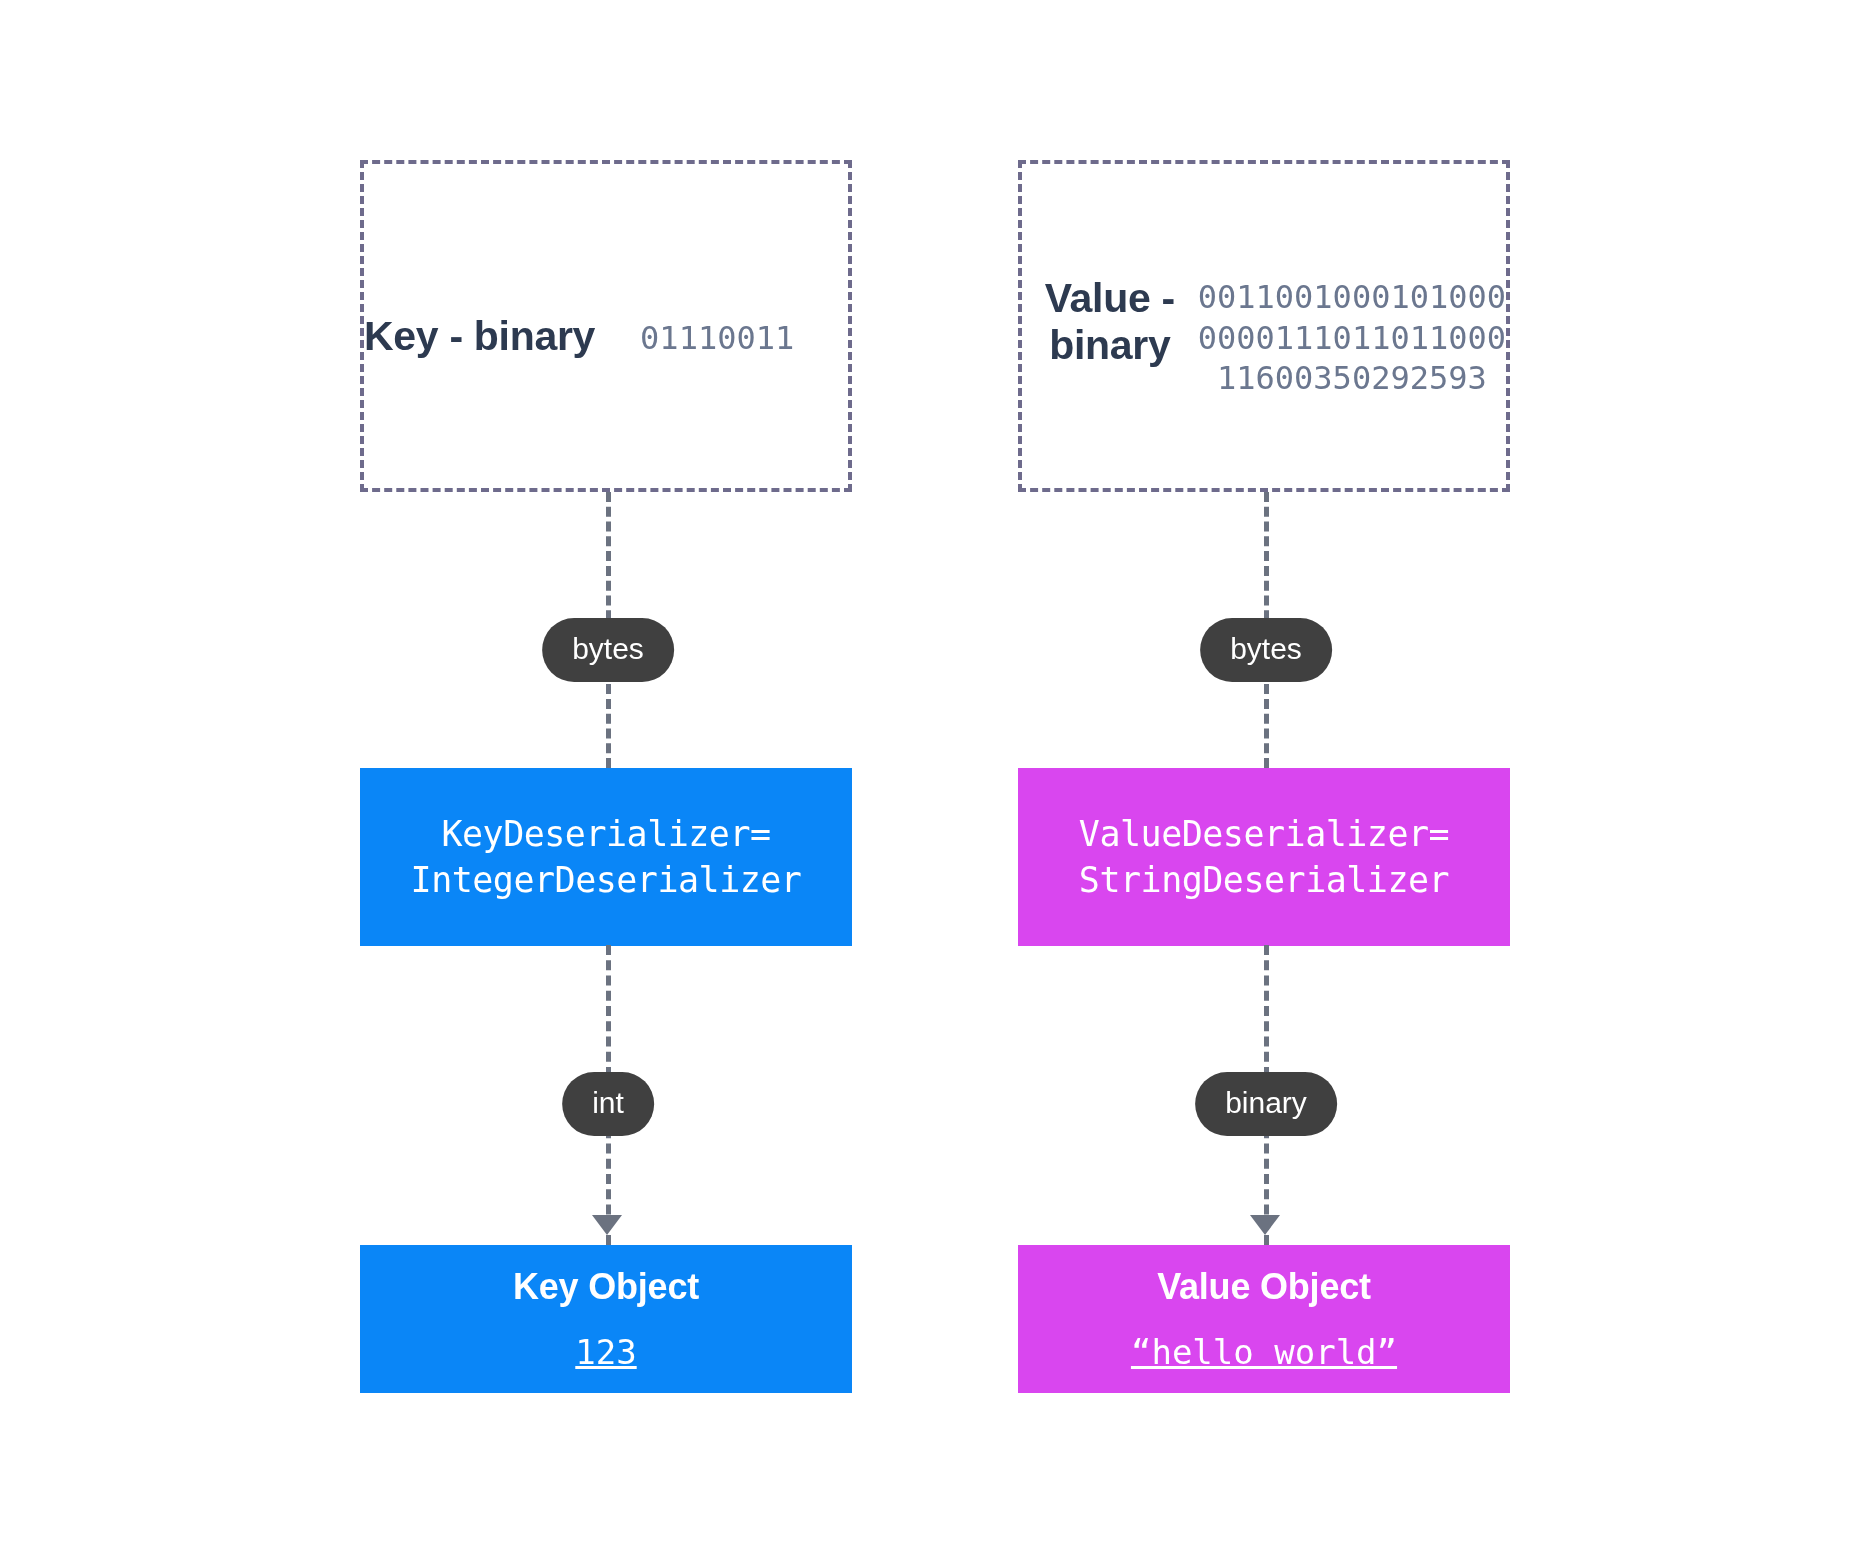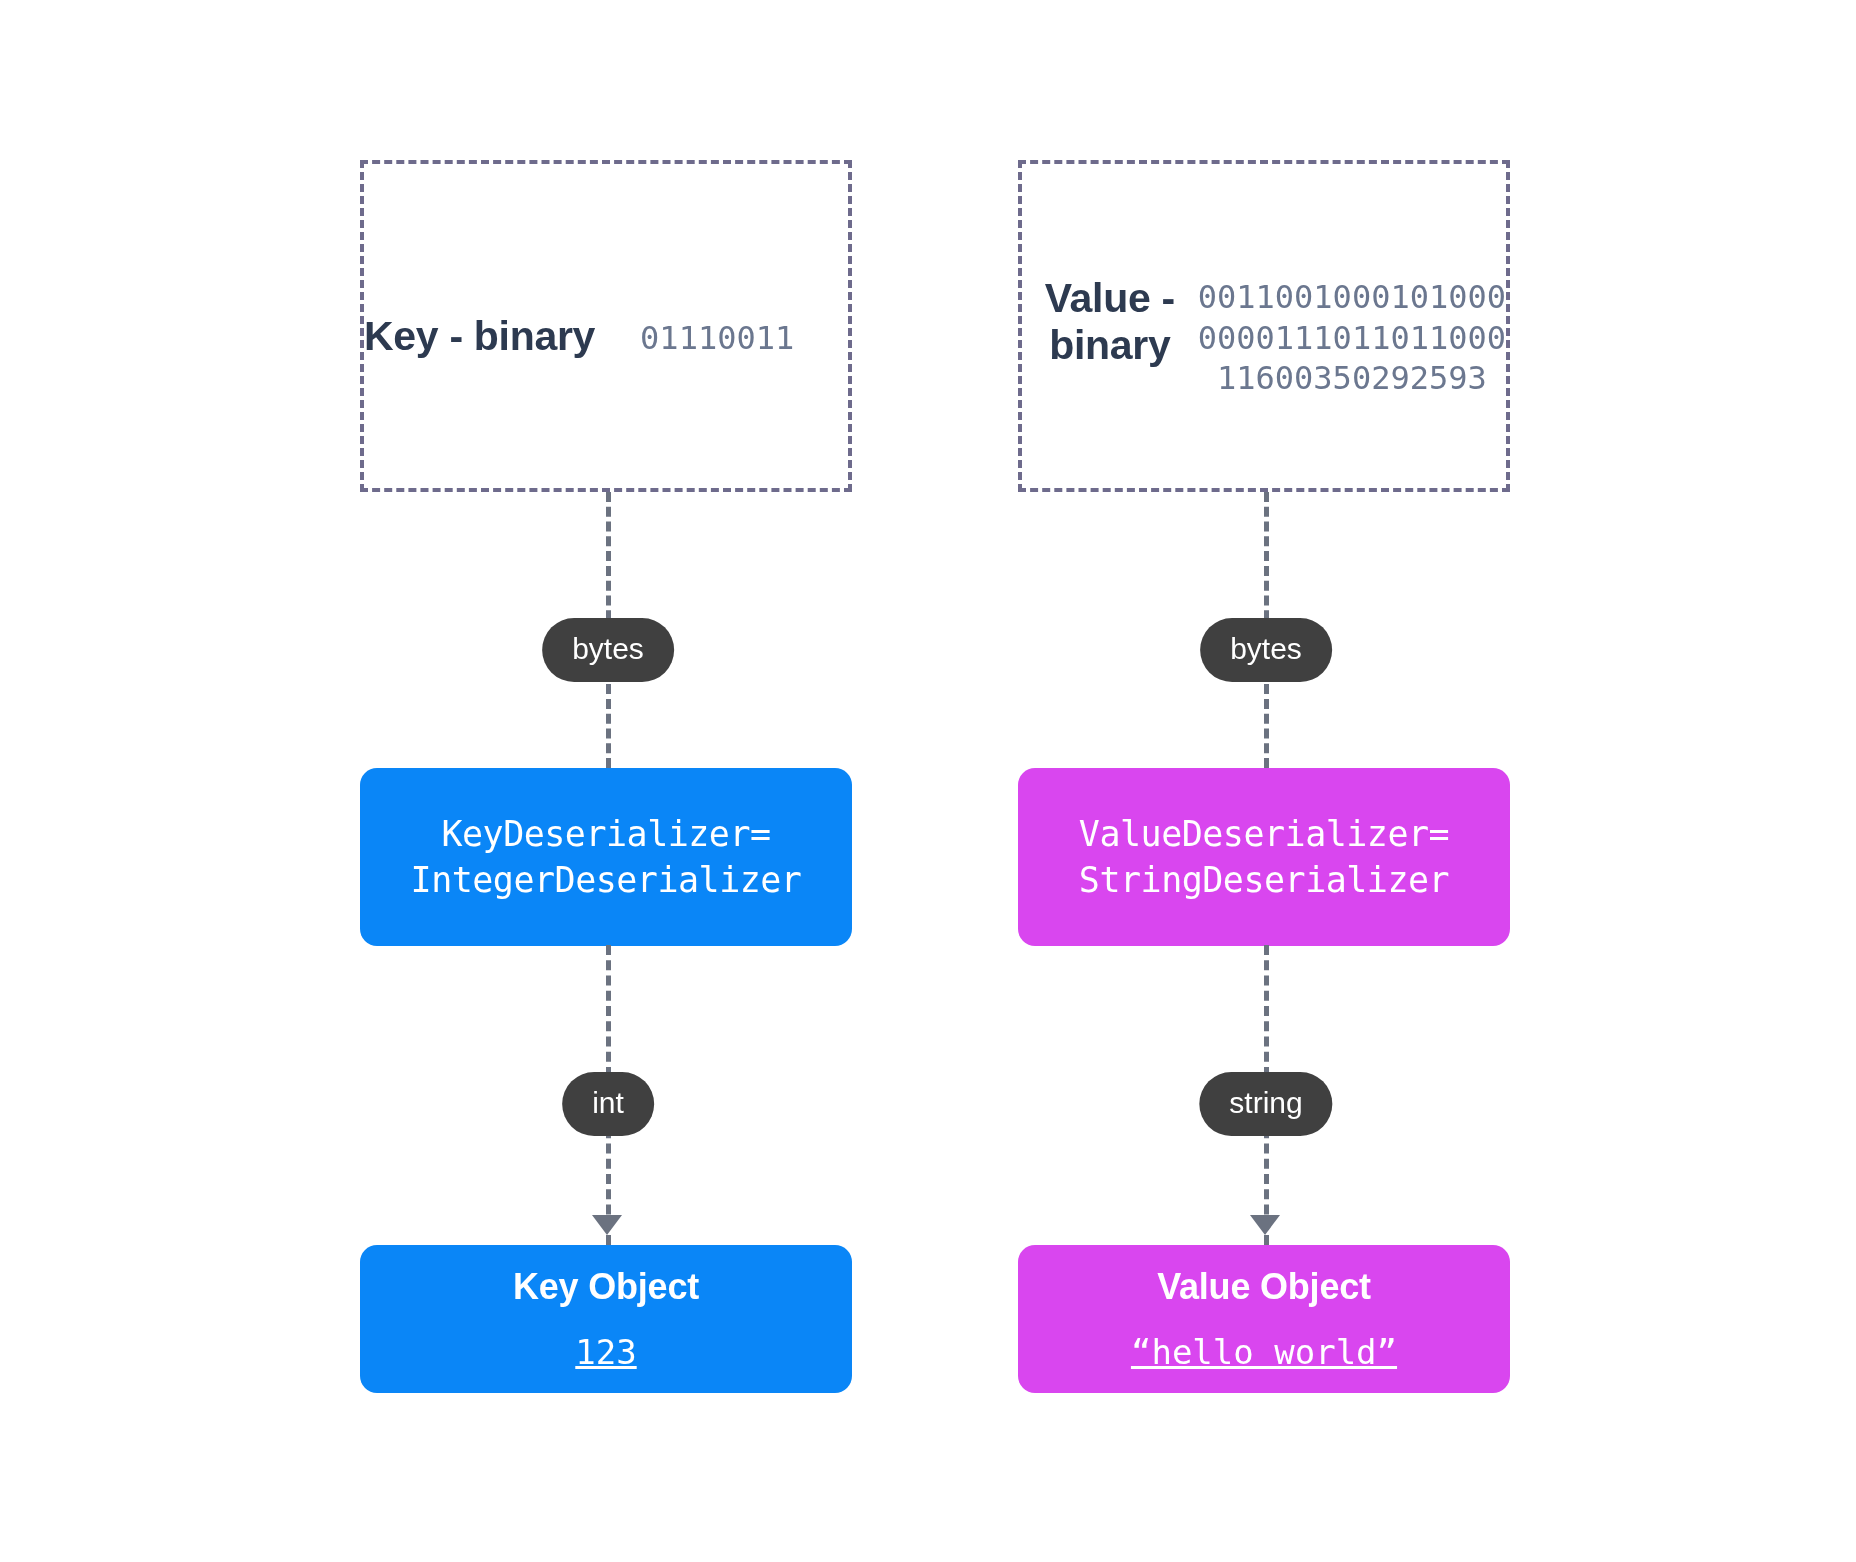--- a/index.html
+++ b/index.html
@@ -114,21 +114,20 @@
   .solid-box {
     position: absolute;
     left: 0;
     width: 492px;
     display: flex;
     flex-direction: column;
     align-items: center;
     justify-content: center;
     color: #ffffff;
     text-align: center;
-    border-radius: 17px;
   }
   .deser-box {
     top: 768px;
     height: 178px;
   }
   .object-box {
     top: 1245px;
     height: 148px;
   }
   .key   .deser-box,
@@ -203,21 +202,21 @@
     <div class="pill p-bytes">bytes</div>
 
     <div class="solid-box deser-box">
       <div class="deser-text">ValueDeserializer=</div>
       <div class="deser-text">StringDeserializer</div>
     </div>
 
     <div class="connector c2"></div>
     <div class="arrow-head"></div>
 
-    <div class="pill p-type">string</div>
+    <div class="pill p-type">binary</div>
 
     <div class="solid-box object-box">
       <div class="object-title">Value Object</div>
       <div class="object-value">“hello world”</div>
     </div>
   </div>
 
 </div>
 
 </body></html>

